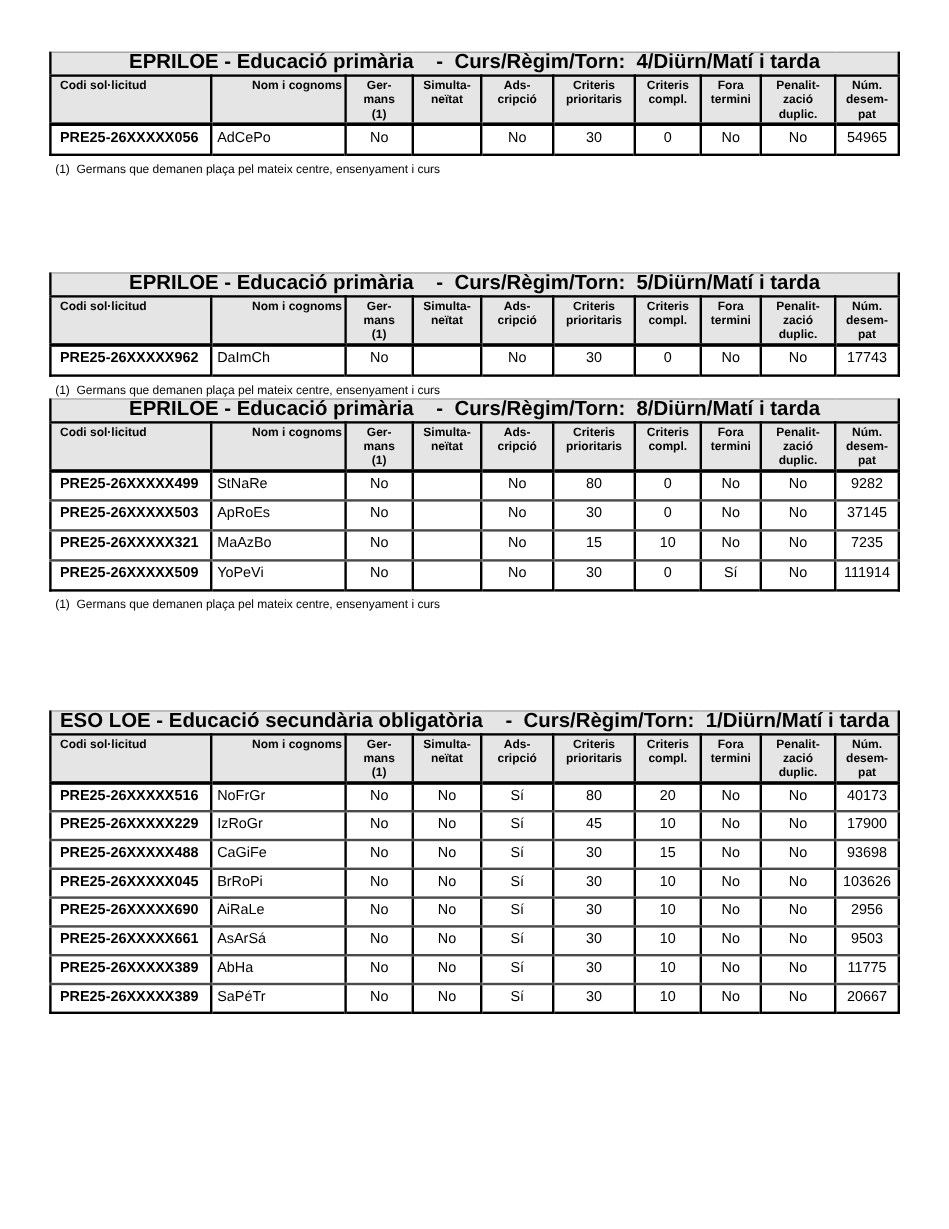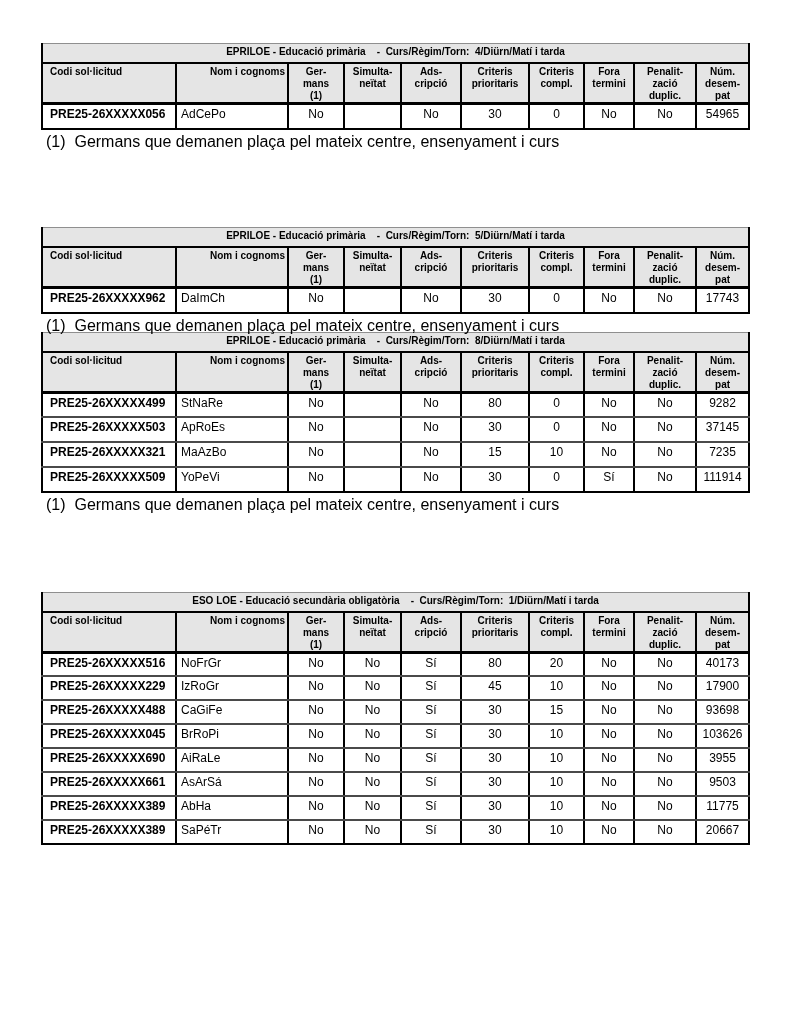--- a/index.html
+++ b/index.html
@@ -35,21 +35,21 @@
     border-bottom:2px solid var(--border);
     border-top:1px solid #8f8f8f;
   }
   .doc-table td,.doc-table th{
     box-sizing:border-box;
     overflow:hidden;
   }
   td.title-cell{
     background:var(--band-bg);
     font-weight:bold;
-    font-size:10px;
+    font-size:17px;
     line-height:14px;
     text-align:center;
     vertical-align:middle;
     white-space:pre;
     height:19px;
     padding:1px 2px 2px 2px;
     border-bottom:2px solid var(--border);
   }
   .doc-table th{
     background:var(--band-bg);
@@ -75,21 +75,21 @@
     border-left:2px solid var(--border);
     border-bottom:2px solid var(--row-divider);
   }
   .doc-table tbody td:first-child{border-left:none;text-align:left;padding-left:7px;font-weight:bold;}
   .doc-table tbody td:nth-child(2){text-align:left;padding-left:4px;}
   .doc-table tbody tr:last-child td{border-bottom:none;}
   .rh28 tbody td{height:26px;}
   .rh27 tbody td{height:25px;}
   .rh26 tbody td{height:24px;}
   .footnote{
-    font-size:16px;
+    font-size:10px;
     line-height:12px;
     margin:6px 0 0 5px;
     white-space:pre;
   }
 </style>
 </head>
 <body>
 
 <div id="page">
     <div class="table-section s0">
@@ -399,21 +399,21 @@
           <tr>
             <td>PRE25-26XXXXX690</td>
             <td>AiRaLe</td>
             <td>No</td>
             <td>No</td>
             <td>Sí</td>
             <td>30</td>
             <td>10</td>
             <td>No</td>
             <td>No</td>
-            <td>3955</td>
+            <td>2956</td>
           </tr>
           <tr>
             <td>PRE25-26XXXXX661</td>
             <td>AsArSá</td>
             <td>No</td>
             <td>No</td>
             <td>Sí</td>
             <td>30</td>
             <td>10</td>
             <td>No</td>

